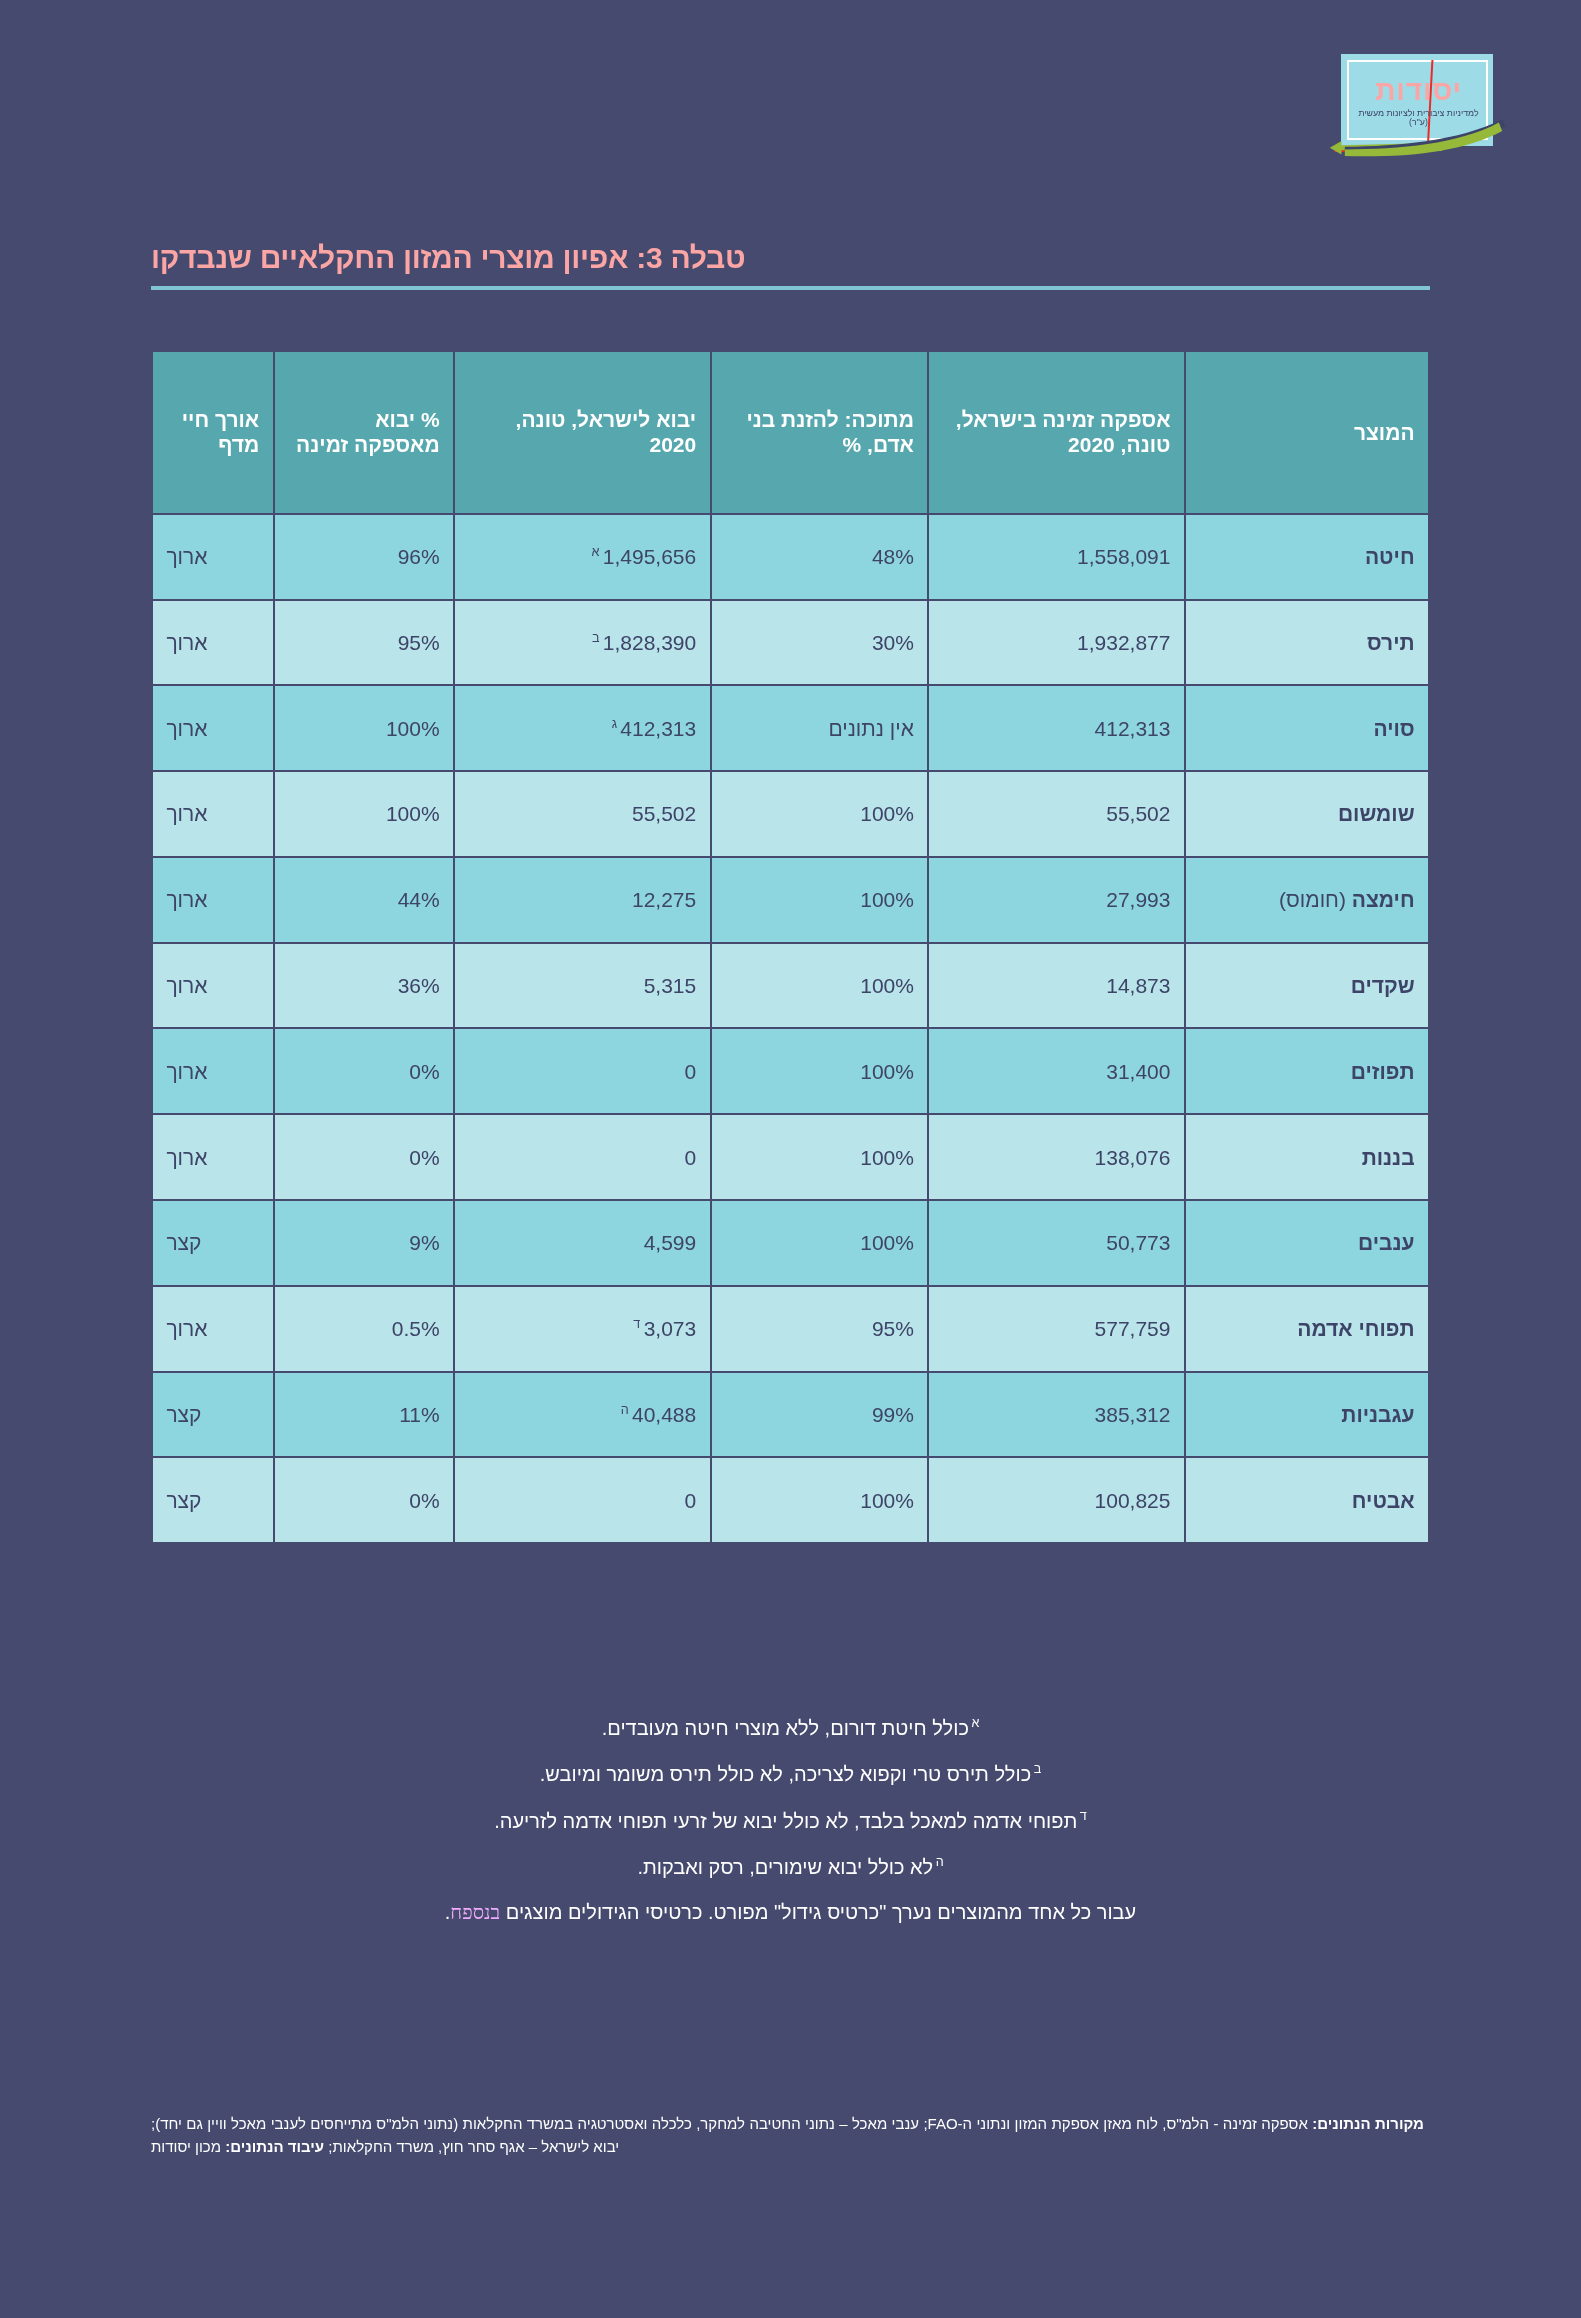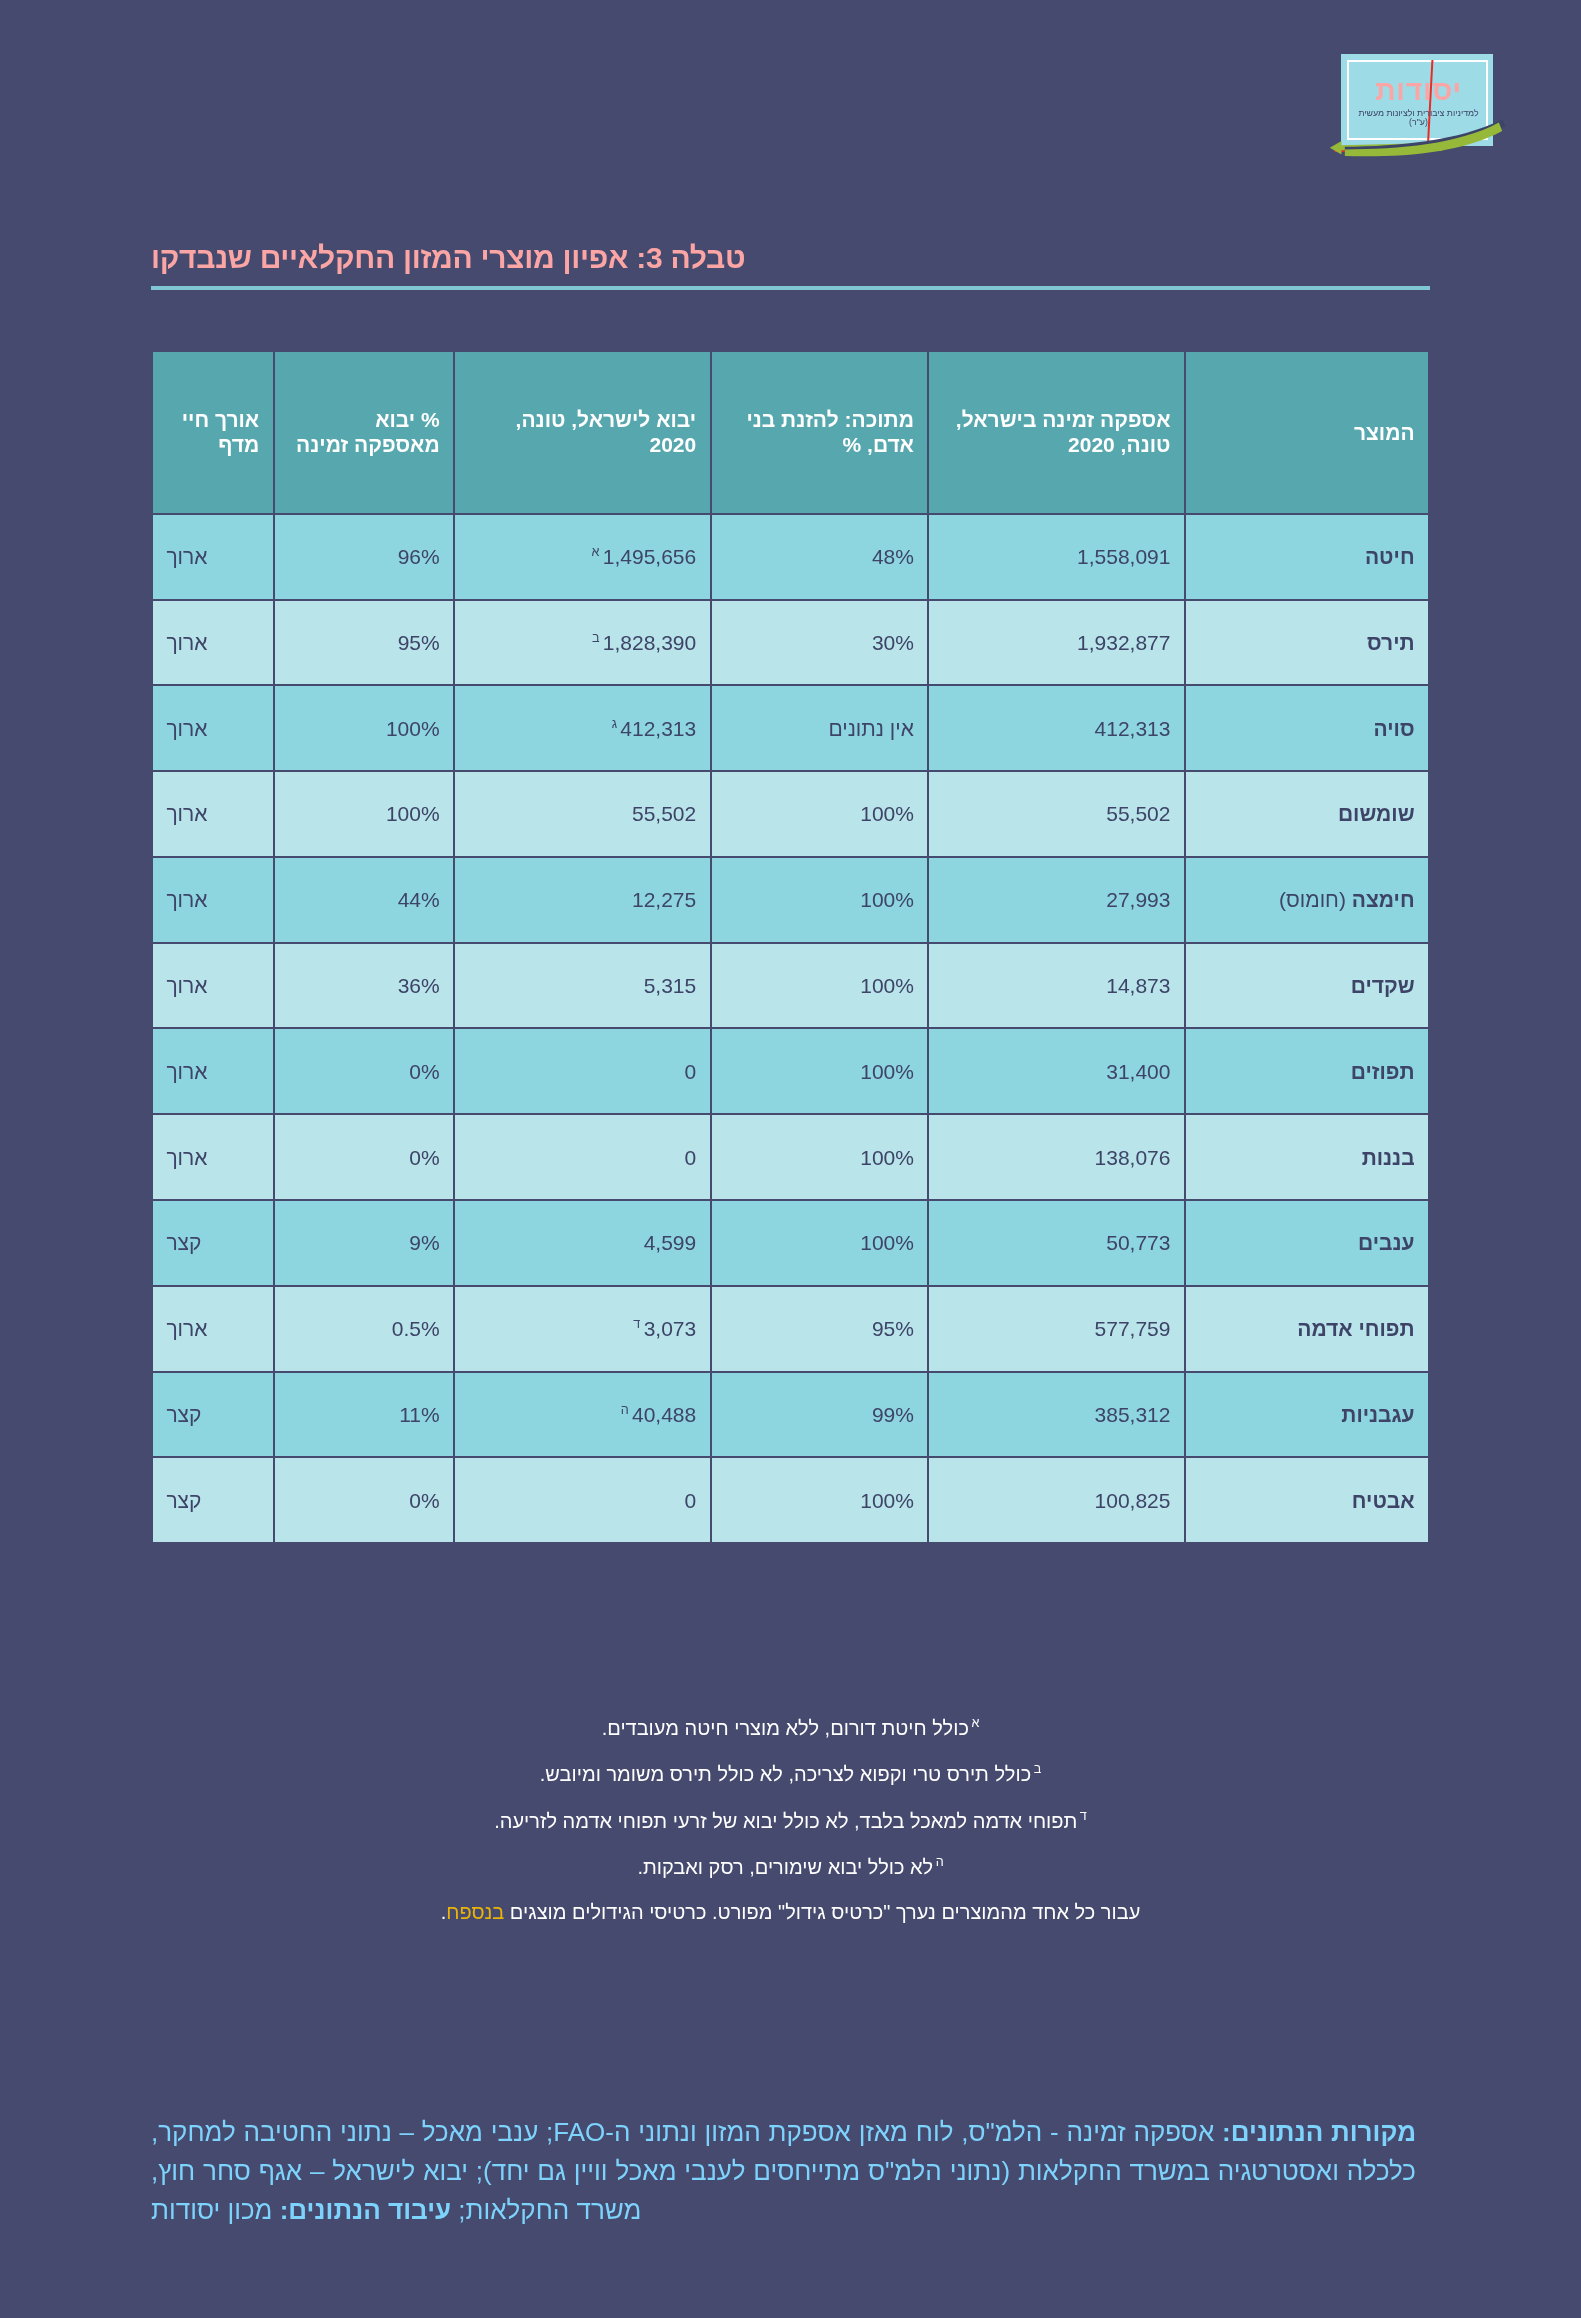--- a/index.html
+++ b/index.html
@@ -188,35 +188,36 @@
     margin-bottom: 20px;
     color: #ffffff;
     text-align: center;
   }
   .note .marker {
     font-size: 12.6px;
     vertical-align: super;
     margin-inline-end: 2.5px;
   }
   .note-link {
-    color: #eab308;
+    color: #f0abfc;
     text-decoration: none;
+    font-family: Liberation Serif, serif;
   }
   .note.plain { margin-bottom: 25px; }
 
   .sources {
     position: absolute;
     top: 2113px;
-    right: 165px;
+    right: 157px;
     left: 151px;
     text-align: justify;
     text-align-last: left;
-    font-size: 26px;
+    font-size: 15px;
     line-height: 1.5;
-    color: #7dd3fc;
+    color: #ffffff;
   }
   .sources b { font-weight: bold; }
 </style>
 </head>
 <body>
 
 <div class="logo-wrap">
   <div class="logo-box"></div>
   <div class="logo-inner-border"></div>
   <div class="logo-red"></div>

